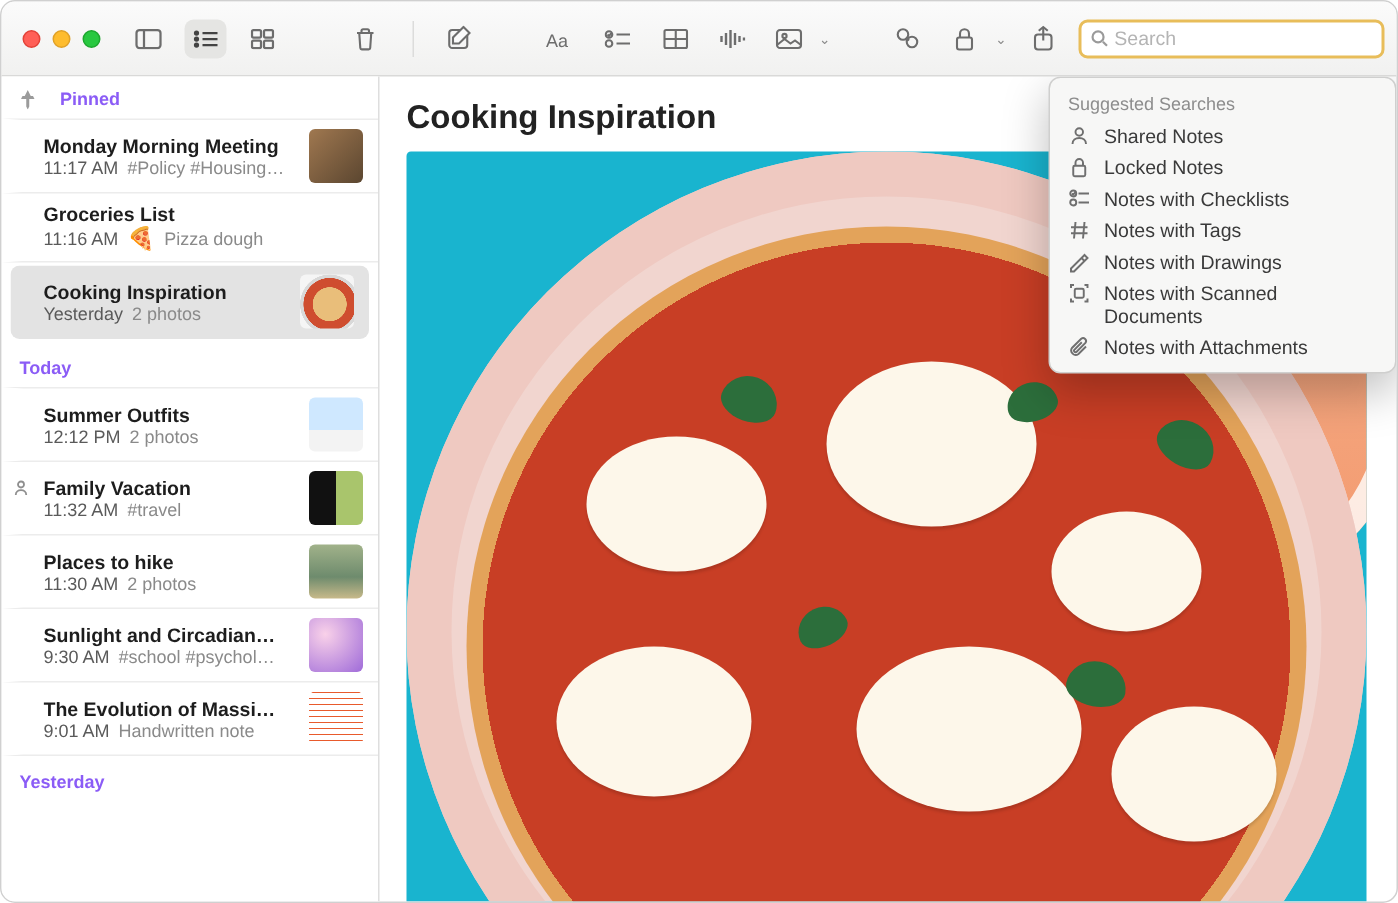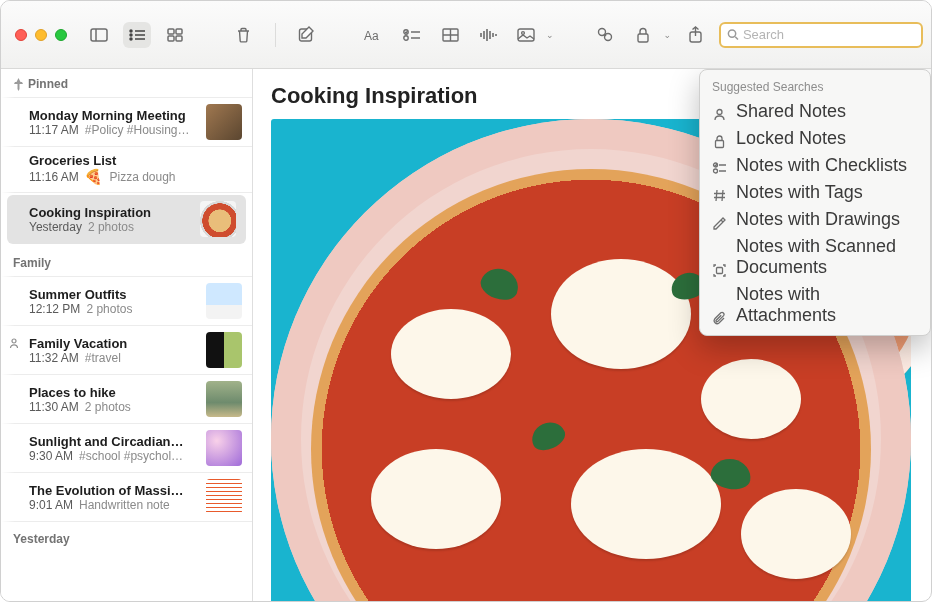--- a/index.html
+++ b/index.html
@@ -4,21 +4,21 @@
 <style>
   * { box-sizing: border-box; margin: 0; padding: 0; }
   body {
     font-family: -apple-system, "Helvetica Neue", Helvetica, Arial, sans-serif;
     font-size: 13px; color: #222; background: #fff;
     width: 932px; height: 602px; overflow: hidden; position: relative;
     border: 1px solid #d0d0d0; border-radius: 10px;
   }
   
   .titlebar {
-    height: 68px; display: flex; align-items: center;
+    height: 50px; display: flex; align-items: center;
     background: linear-gradient(#fbfbfb,#f1f1f0);
     border-bottom: 1px solid #d9d9d8;
     padding: 0 8px 0 14px; gap: 10px;
   }
   .traffic { display:flex; gap:8px; margin-right: 8px;}
   .traffic span { width:12px; height:12px; border-radius:50%; display:block;}
   .tl-close{background:#ff5f57;border:1px solid #e24238;}
   .tl-min{background:#febc2e;border:1px solid #e0a128;}
   .tl-max{background:#28c840;border:1px solid #1ea72f;}
   .tb-btn {
@@ -45,22 +45,22 @@
   .searchwrap input::placeholder{color:#b4b4b4;}
   
   .split { display:flex; height:calc(100% - 50px); }
   .sidebar {
     width:252px; flex:none; border-right:1px solid #dedede;
     background:#ffffff; overflow-y:auto; height:100%;
     scrollbar-width:none;
   }
   .sidebar::-webkit-scrollbar{display:none;}
   .sec-header{
-    display:flex; align-items:flex-end; gap:4px;
-    padding: 8px 12px 6px 12px; color:#737373; font-weight:600; font-size:12px;
+    display:flex; align-items:flex-end; gap:16px;
+    padding: 8px 12px 6px 12px; color:#8b5cf6; font-weight:600; font-size:12px;
   }
   .sec-header svg{color:#9b9b9b;}
   .note-row{
     display:flex; align-items:center; gap:8px;
     padding:6px 10px 6px 14px; border-bottom:1px solid #ececec;
     border-left: 14px solid transparent; 
     position:relative;
   }
   .note-row:first-of-type{border-top:1px solid #ececec;justify-content:center;}
   .note-row.selected{
@@ -140,22 +140,22 @@
   .dropdown{
     position:absolute; top:0px; right:0px; width:232px;
     background:#f7f7f6; border:1px solid #cfcfce; border-radius:8px;
     box-shadow:0 12px 30px rgba(0,0,0,0.25);
     padding:6px 0 6px 0; z-index:50;margin-left:46px;
   }
   .dd-header{
     font-size:12px; color:#8d8d8d; padding:4px 12px 4px 12px; font-weight:500;
   }
   .dd-item{
-    display:flex; align-items:flex-end; gap:9px;
-    padding:3px 12px 3px 12px; color:#3a3a3a; font-size:18px;
+    display:flex; align-items:flex-start; gap:9px;
+    padding:3px 12px 3px 12px; color:#3a3a3a; font-size:13px;
   }
   .dd-item svg{color:#6f6f6f; width:15px; height:15px; flex:none;}
 </style>
 </head>
 <body>
 
 <div class="titlebar">
   <div class="traffic">
     <span class="tl-close"></span>
     <span class="tl-min"></span>
@@ -314,21 +314,21 @@
           <span class="time">Yesterday</span>
           <span class="meta">2 photos</span>
         </div>
       </div>
       <div class="thumb th2"></div>
         </div>
       </div>
 
     <div class="sec-gap"></div>
     <div class="sec-header">
-      <span>Family</span>
+      <span>Today</span>
     </div>
     <div id="list-today">
         <div class="note-row">
       <div class="note-info">
         <div class="note-title">Summer Outfits</div>
         <div class="note-sub">
           <span class="time">12:12 PM</span>
           <span class="meta">2 photos</span>
         </div>
       </div>

